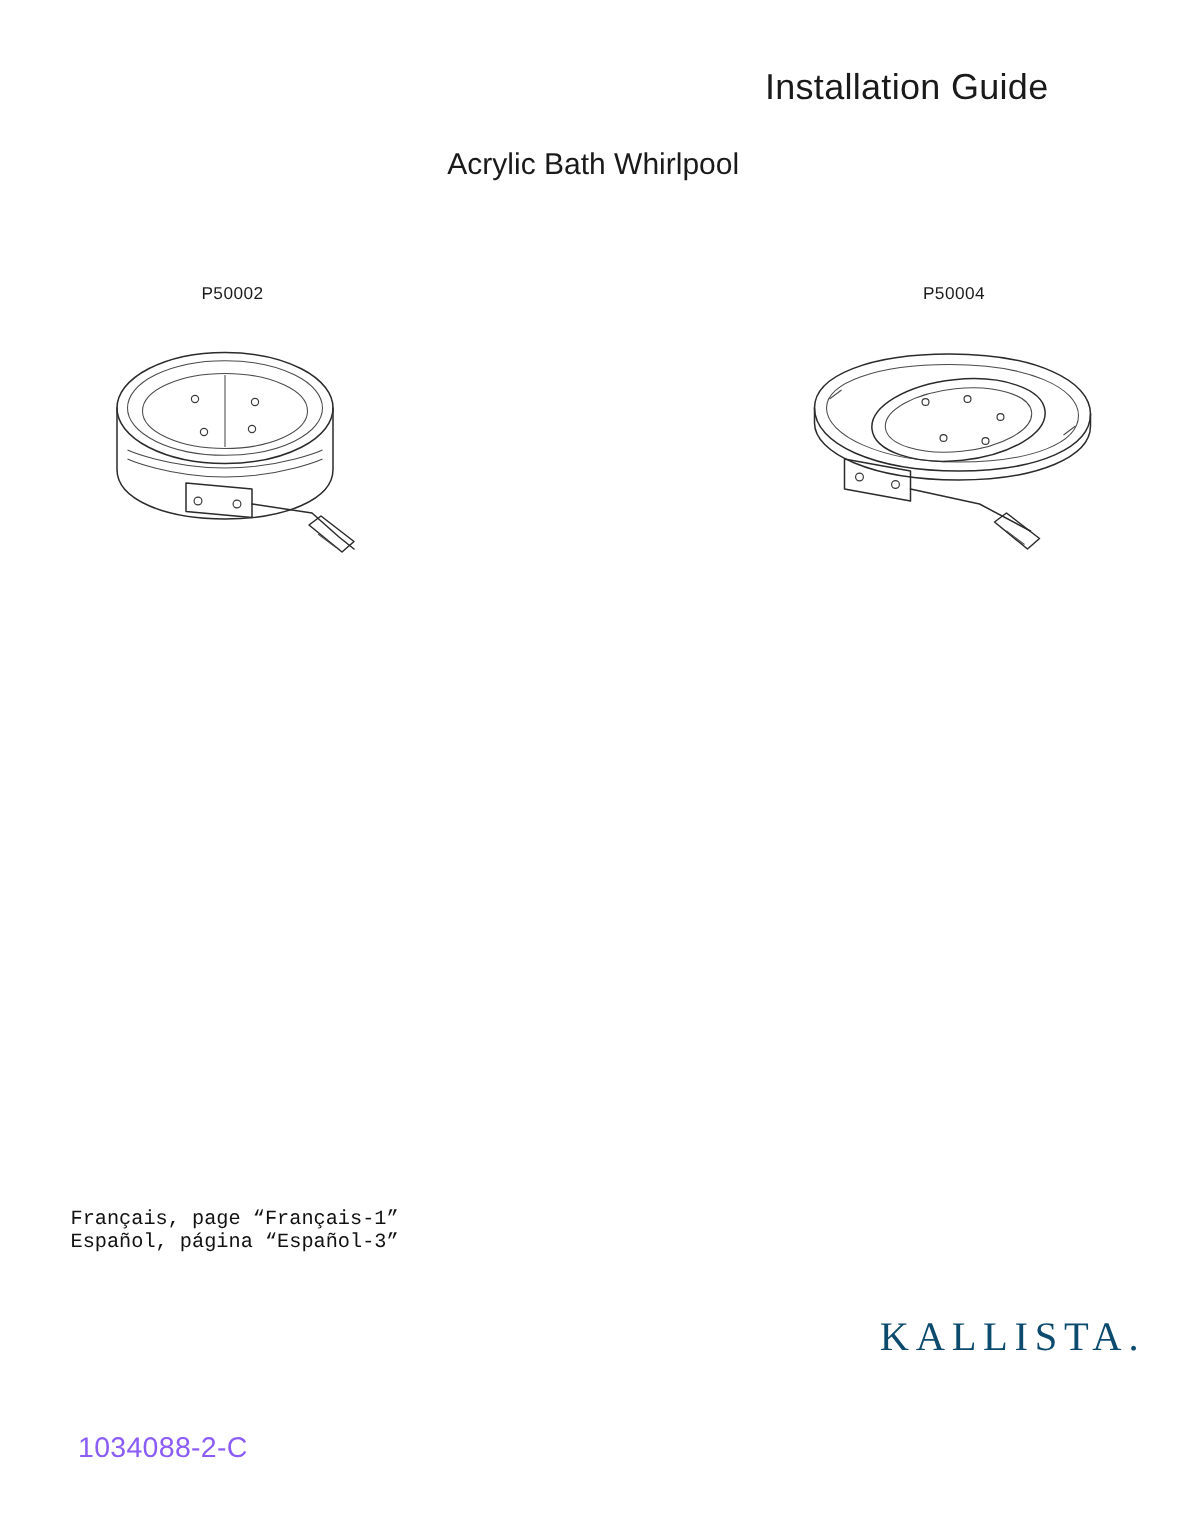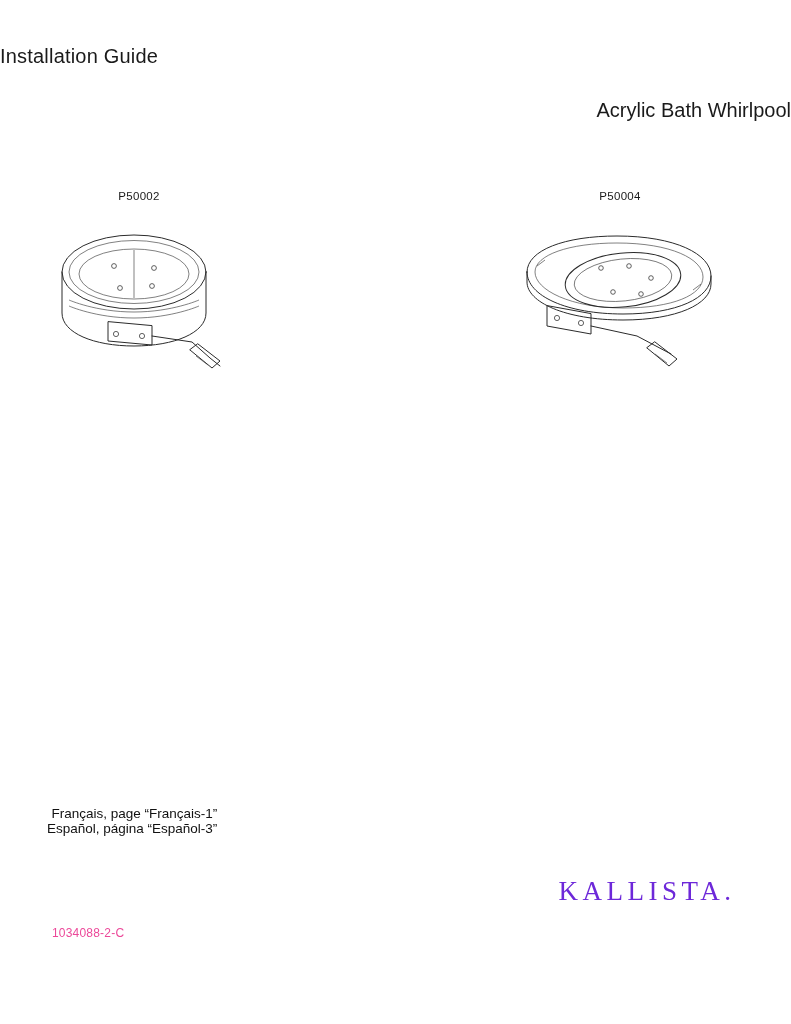--- a/index.html
+++ b/index.html
@@ -14,40 +14,40 @@
     background: #ffffff;
     overflow: hidden;
     font-family: "Liberation Sans", sans-serif;
     color: #000000;
   }
   .title {
     position: absolute;
     top: 45px;
     left: 0;
     width: 699px;
-    text-align: left;
-    font-size: 20px;
+    text-align: right;
+    font-size: 24px;
     font-weight: 400;
     letter-spacing: 0.2px;
     color: #1a1a1a;
   }
   .subtitle {
     position: absolute;
     top: 99px;
     left: 0;
     width: 791px;
-    text-align: right;
+    text-align: center;
     font-size: 20px;
     font-weight: 400;
     color: #1a1a1a;
   }
   .products {
     position: absolute;
     top: 190px;
-    left: 24px;
+    left: 40px;
     width: 711px;
     display: flex;
     justify-content: space-between;
     align-items: flex-start;
   }
   .product {
     width: 230px;
     display: flex;
     flex-direction: column;
     align-items: center;
@@ -59,45 +59,44 @@
     letter-spacing: 0.3px;
   }
   .product-figure {
     width: 230px;
     height: 170px;
   }
   .lang-notes {
     position: absolute;
     left: 47px;
     top: 806px;
-    font-family: Liberation Sans, sans-serif;
+    font-family: Liberation Mono, monospace;
     font-size: 13.5px;
     line-height: 15px;
     color: #111111;
-    text-align: right;
   }
   .brand {
     position: absolute;
-    right: 60px;
+    right: 32px;
     top: 876px;
     font-family: "Liberation Serif", serif;
     font-size: 27px;
     letter-spacing: 4.5px;
-    color: #6d28d9;
+    color: #0c4a6e;
     white-space: nowrap;
   }
   .brand .dot {
     letter-spacing: 0;
   }
   .doc-number {
     position: absolute;
     left: 52px;
-    top: 926px;
-    font-size: 12px;
-    color: #ec4899;
+    top: 955px;
+    font-size: 19px;
+    color: #8b5cf6;
     letter-spacing: 0.2px;
   }
   svg { display: block; }
   .ln { fill: none; stroke: #2b2b2b; stroke-width: 1; stroke-linejoin: round; stroke-linecap: round; }
   .ln-thin { fill: none; stroke: #4a4a4a; stroke-width: 0.7; }
   .jet { fill: none; stroke: #3a3a3a; stroke-width: 0.8; }
 </style>
 </head>
 <body>
 

